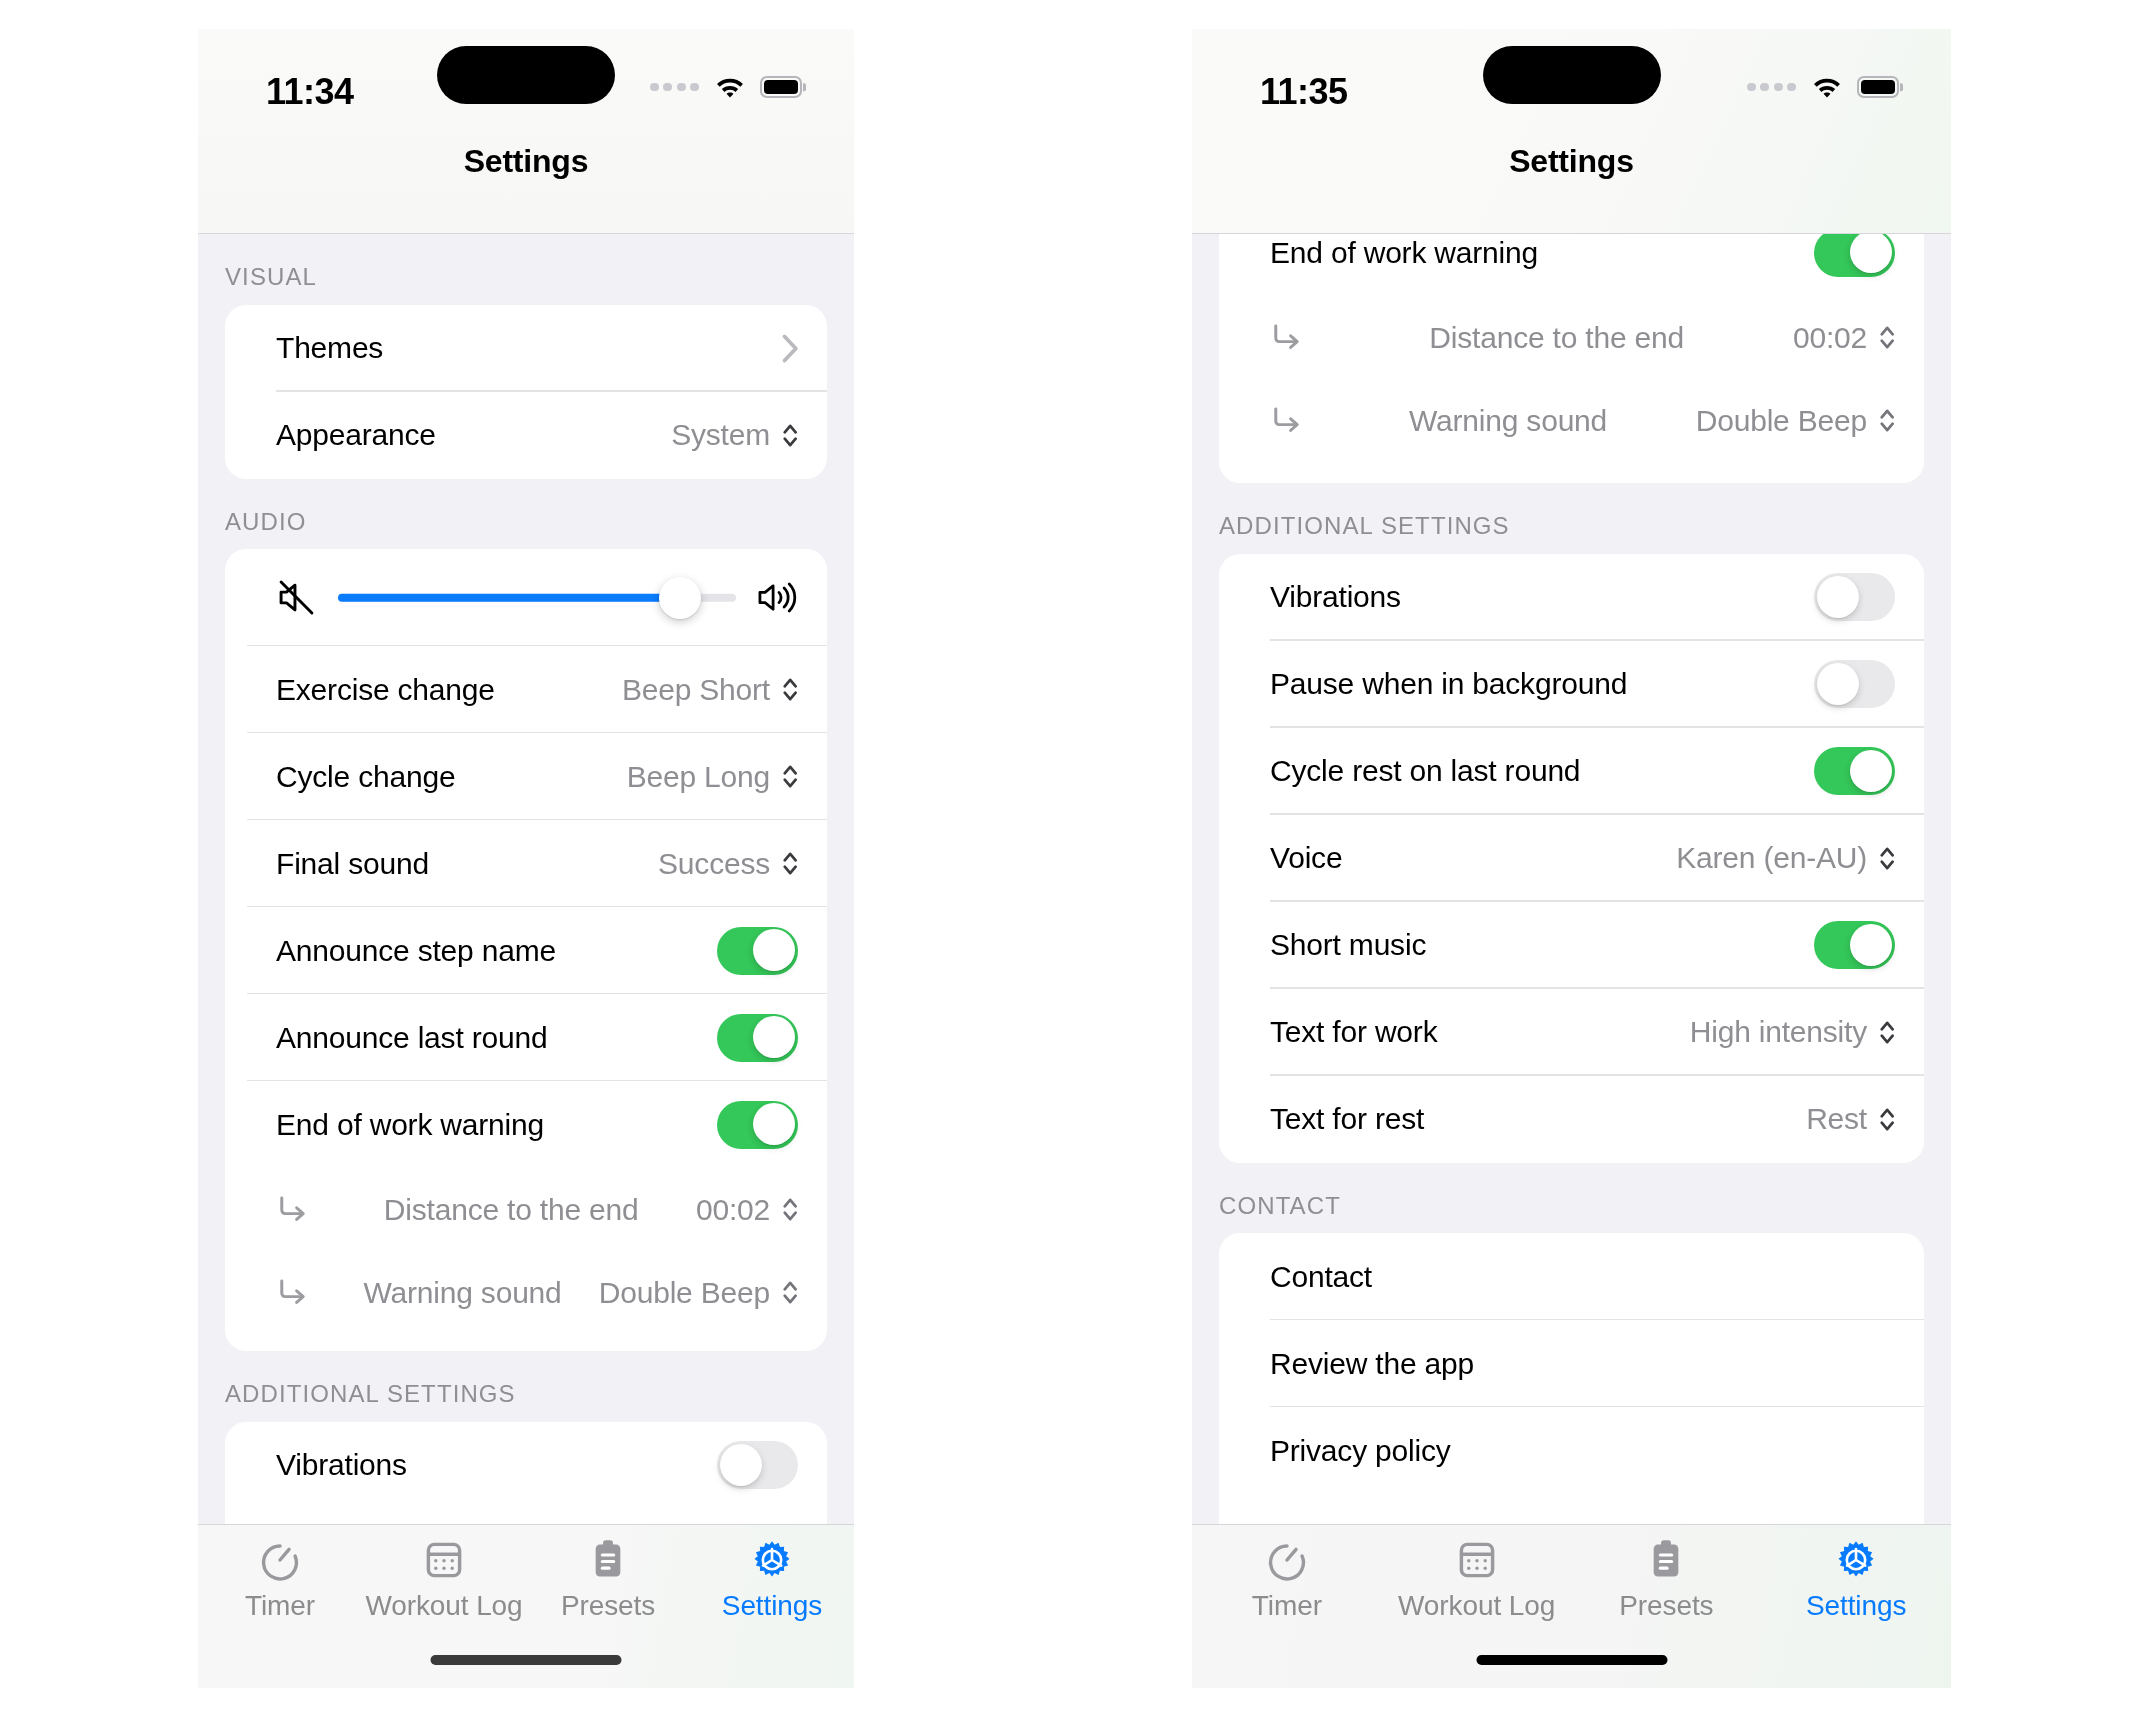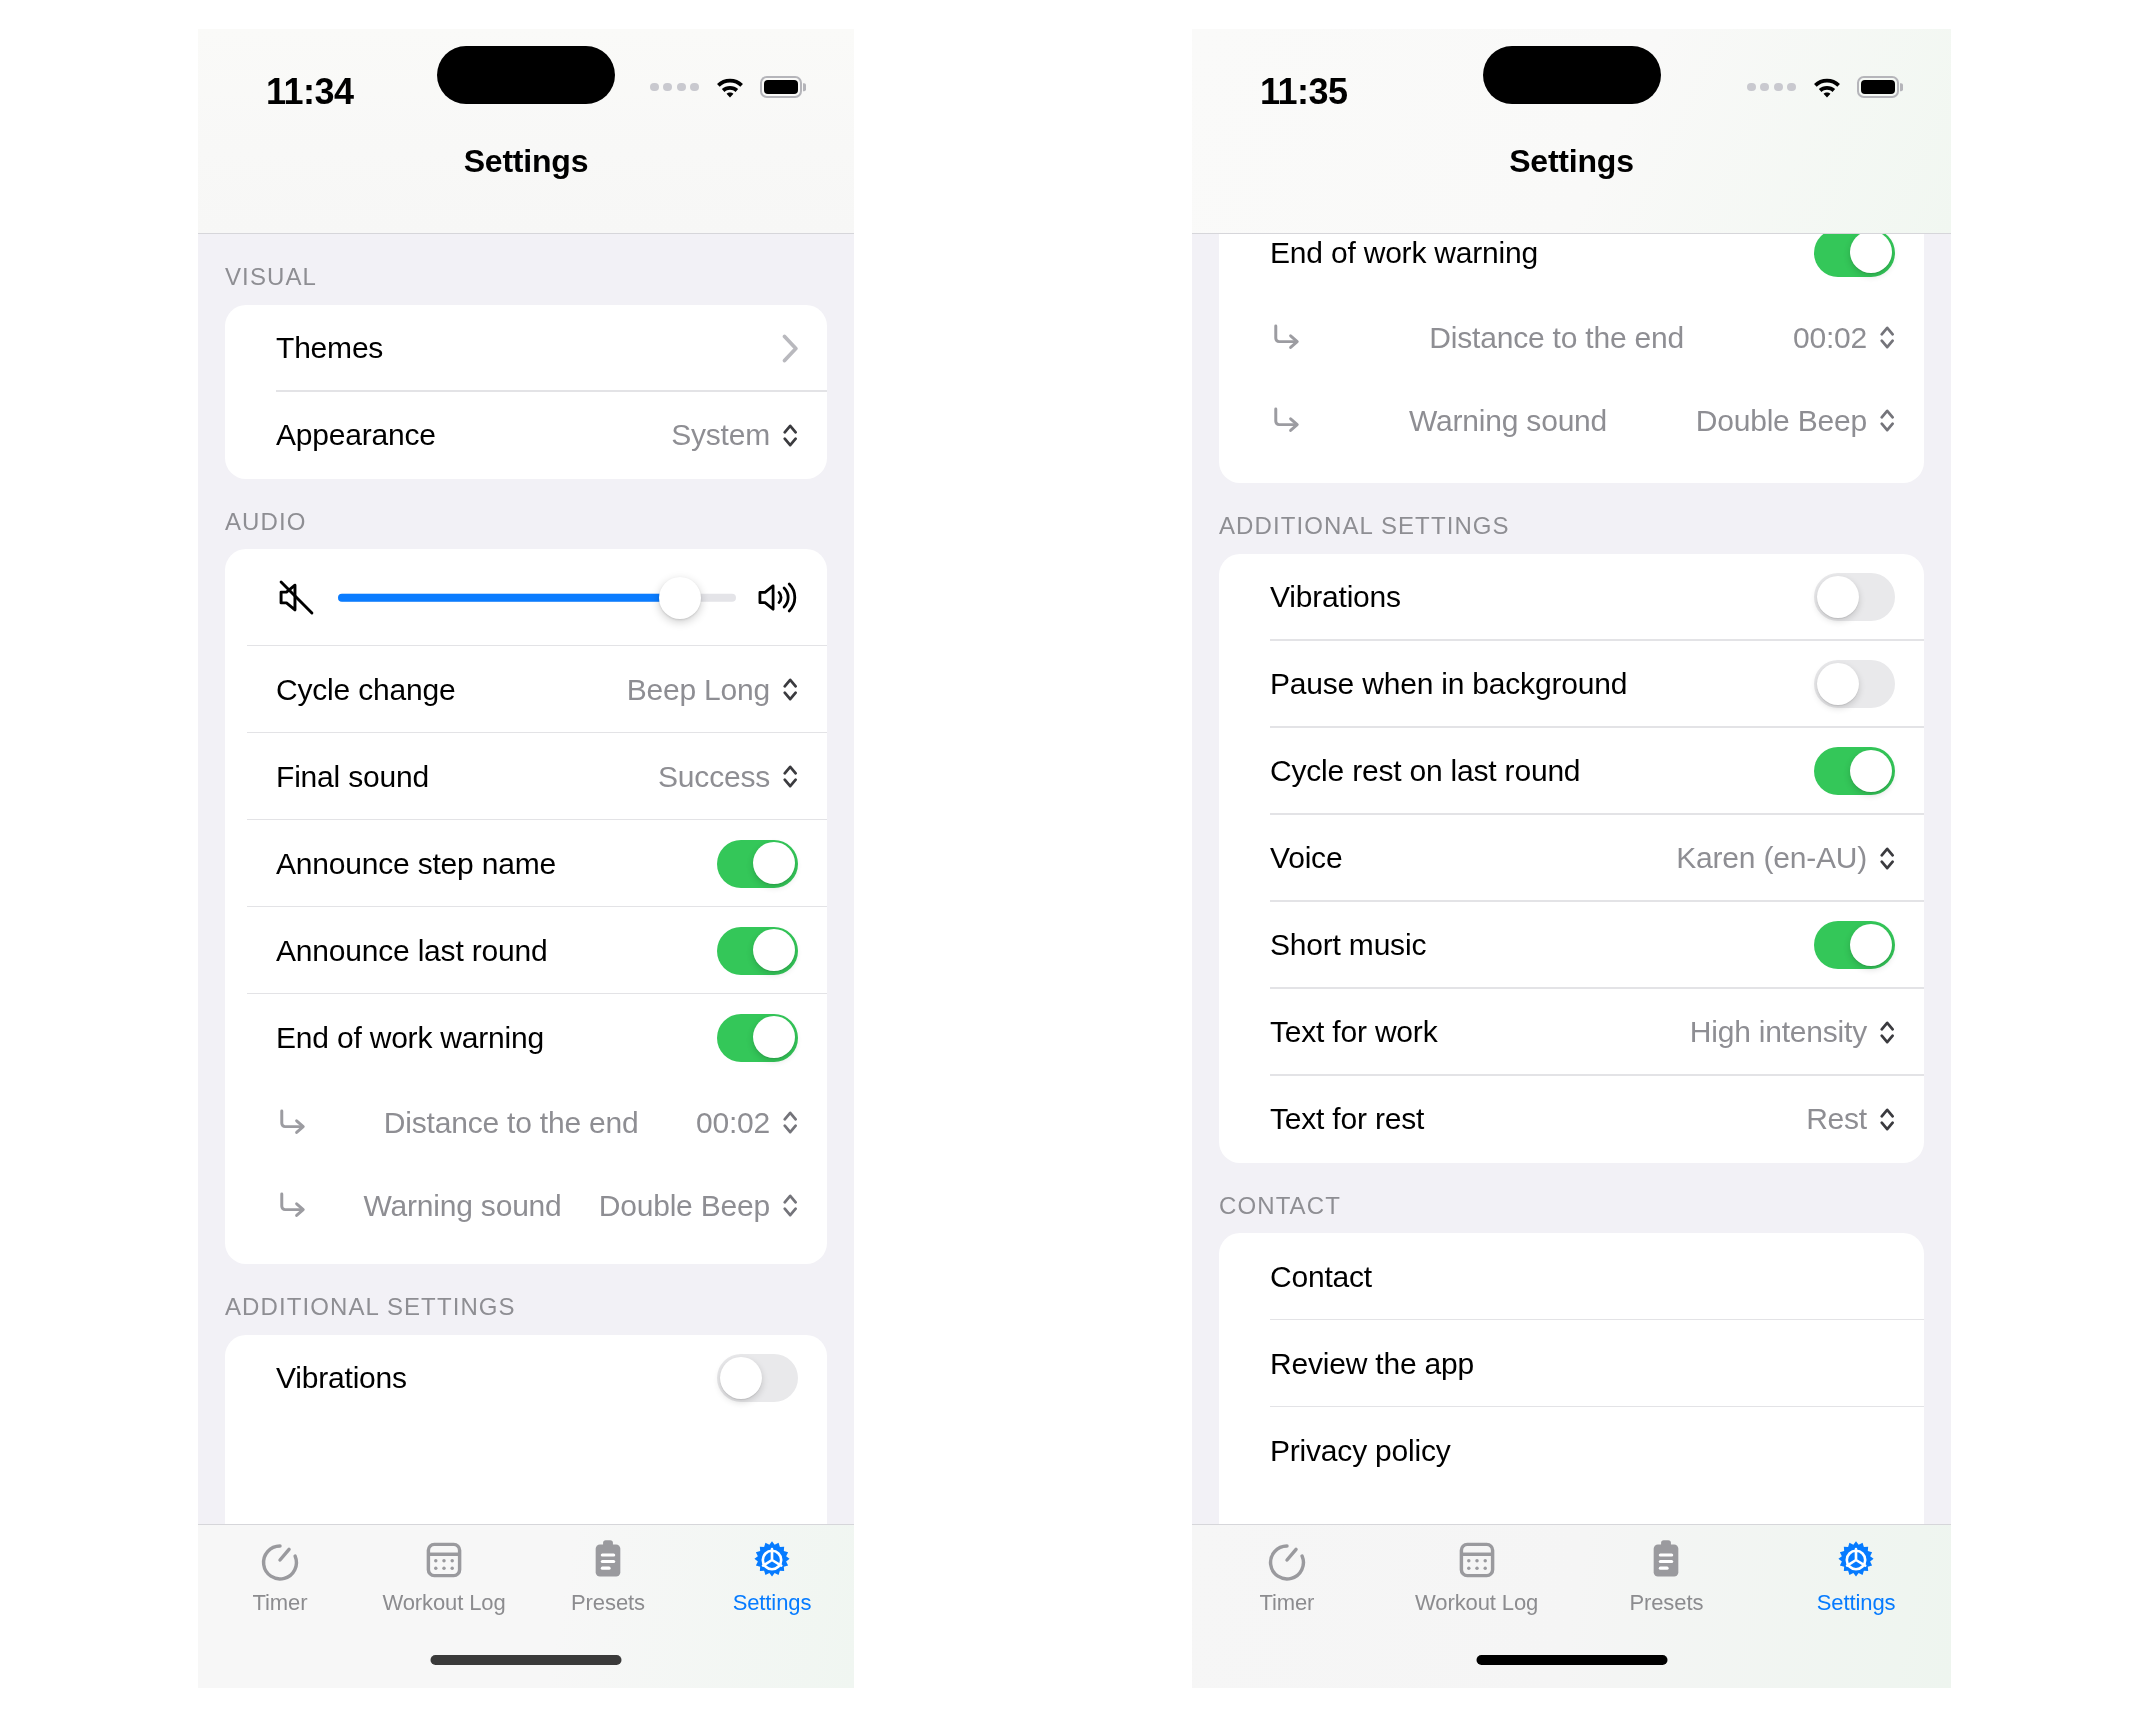--- a/index.html
+++ b/index.html
@@ -165,21 +165,21 @@
   }
   #phone-right .tab-bar {
     background: linear-gradient(100deg,#f6f6f6 0%,#f5f5f5 50%,#eef5ef 100%);
   }
   .tab {
     flex: 1; display: flex; flex-direction: column; align-items: center;
     padding-top: 11.6px;
   }
   .tab-ico { width: 46px; height: 46px; display: block; }
   .tab-label {
-    margin-top: 7.7px; font-size: 22px; color: #8c8c8f; letter-spacing: -0.1px;
+    margin-top: 7.7px; font-size: 28px; color: #8c8c8f; letter-spacing: -0.1px;
   }
   .tab.active .tab-label { color: #067bff; }
   .home-indicator {
     position: absolute; left: 50%; transform: translateX(-50%);
     bottom: 23px; width: 191px; height: 9.7px; border-radius: 5.8px;
     background: #3a3a3a;
   }
   #phone-right .home-indicator { background: #000; }
 </style>
 </head>
@@ -249,20 +249,29 @@
           </span>
           <svg class="vol-ico" viewBox="0 0 28 24">
             <path d="M11 4 L5.5 8.5 H2 v7 h3.5 L11 20 Z" fill="none" stroke="#000" stroke-width="1.9" stroke-linejoin="round"></path>
             <path d="M15 8.5 a5 5 0 0 1 0 7" fill="none" stroke="#000" stroke-width="1.9" stroke-linecap="round"></path>
             <path d="M18.5 5.5 a9 9 0 0 1 0 13" fill="none" stroke="#000" stroke-width="1.9" stroke-linecap="round"></path>
             <path d="M22 2.8 a13 13 0 0 1 0 18.4" fill="none" stroke="#000" stroke-width="1.9" stroke-linecap="round"></path>
           </svg>
           <span class="divider"></span>
         </div>
 
+        <div class="row divider-full">
+          <span class="row-label">Exercise change</span>
+          <span class="row-value">Beep Short</span>
+          <svg class="updown" viewBox="0 0 10 18">
+            <path d="M1.6 7 L5 3 L8.4 7" fill="none" stroke="#3b3b3f" stroke-width="1.7" stroke-linecap="round" stroke-linejoin="round"></path>
+            <path d="M1.6 11 L5 15 L8.4 11" fill="none" stroke="#3b3b3f" stroke-width="1.7" stroke-linecap="round" stroke-linejoin="round"></path>
+          </svg>
+          <span class="divider"></span>
+        </div>
 
         <div class="row divider-full">
           <span class="row-label">Cycle change</span>
           <span class="row-value">Beep Long</span>
           <svg class="updown" viewBox="0 0 10 18">
             <path d="M1.6 7 L5 3 L8.4 7" fill="none" stroke="#3b3b3f" stroke-width="1.7" stroke-linecap="round" stroke-linejoin="round"></path>
             <path d="M1.6 11 L5 15 L8.4 11" fill="none" stroke="#3b3b3f" stroke-width="1.7" stroke-linecap="round" stroke-linejoin="round"></path>
           </svg>
           <span class="divider"></span>
         </div>

